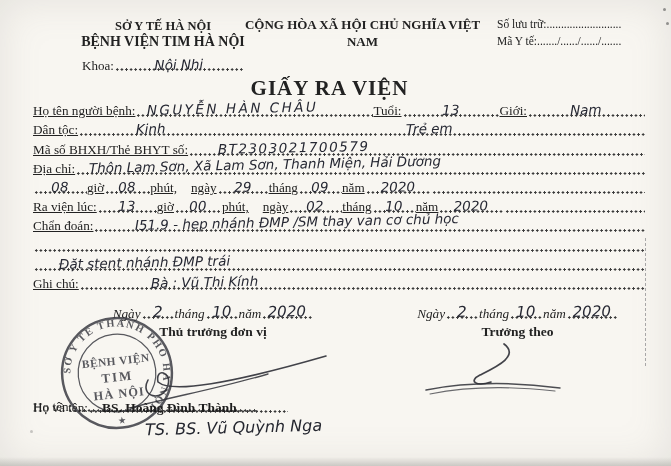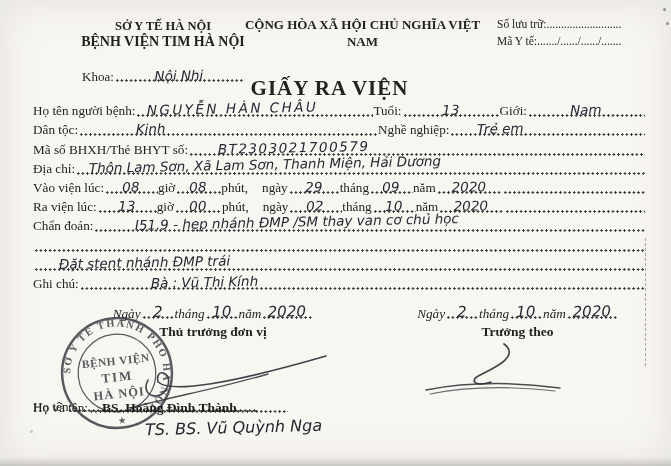--- a/index.html
+++ b/index.html
@@ -7,34 +7,34 @@
   .page{position:relative;width:671px;height:466px;background:#f8f6f1;overflow:hidden;
         box-shadow:inset 0 0 40px rgba(140,135,125,.18);color:#222;}
   .page::after{content:"";position:absolute;left:0;right:0;bottom:0;height:9px;
         background:linear-gradient(to bottom,rgba(0,0,0,0),rgba(110,108,104,.28));pointer-events:none;}
   .bold{font-weight:bold;}
 
   
   .hdr{position:absolute;top:13px;left:0;right:0;height:62px;}
   .h-left{position:absolute;left:58px;top:5px;width:210px;text-align:center;font-size:12.5px;line-height:16px;}
   .h-left .l2{font-size:14px;}
-  .khoa{font-size:13px;position:relative;margin-top:18px;}
+  .khoa{font-size:13px;position:relative;margin-top:7px;}
   .h-center{position:absolute;left:235px;top:3px;width:255px;text-align:center;}
   .h-center .l1{font-size:13px;font-weight:bold;line-height:17px;}
   .motto{display:inline-block;font-size:13px;font-weight:bold;border-bottom:1.5px solid #2b2b2b;padding:0 4px 2px;}
   .h-right{position:absolute;left:497px;top:3px;width:168px;font-size:11.5px;line-height:17px;white-space:nowrap;}
 
   
   .title{position:absolute;top:76px;left:0;right:12px;text-align:center;
          font-size:21px;font-weight:bold;letter-spacing:1px;font-family:Liberation Serif, serif;}
 
   
   .form{position:absolute;left:33px;right:26px;top:101px;}
   .row{display:flex;align-items:flex-end;height:19.2px;font-size:13.2px;line-height:18px;white-space:nowrap;}
-  .lbl{flex:0 0 auto;}
+  .lbl{flex:0 0 auto;text-decoration:underline;}
   .dots{position:relative;align-self:stretch;
         background-image:radial-gradient(circle,#3a3a3a 1px,rgba(0,0,0,0) 1.35px);
         background-size:4.6px 3px;background-repeat:repeat-x;background-position:1px calc(100% - 3px);}
   .fill{flex:1 1 auto;}
   .gap{flex:0 0 14px;}
 
   
   .hw{position:absolute;bottom:1px;left:12px;white-space:nowrap;
       font-family:"DejaVu Sans",sans-serif;font-style:italic;
       font-size:13.5px;color:#262833;transform:rotate(-1.2deg);transform-origin:left bottom;}
@@ -106,42 +106,40 @@
       <span class="dots ctr fill">
           <i class="hw">Nam</i>
         </span>
     </div>
 
     <div class="row">
       <span class="lbl">Dân tộc:</span>
       <span class="dots" style="flex:0 0 300px">
           <i class="hw" style="left:58px">Kinh</i>
         </span>
-      <span class="lbl">Nghề nghiệp:</span>
       <span class="dots fill">
           <i class="hw" style="left:28px">Trẻ em</i>
         </span>
     </div>
 
     <div class="row">
       <span class="lbl">Mã số BHXH/Thẻ BHYT số:</span>
       <span class="dots fill">
           <i class="hw" style="left:30px;letter-spacing:1.5px">BT2303021700579</i>
         </span>
     </div>
 
     <div class="row">
       <span class="lbl">Địa chỉ:</span>
       <span class="dots fill">
           <i class="hw" style="left:14px">Thôn Lam Sơn, Xã Lam Sơn, Thanh Miện, Hải Dương</i>
         </span>
     </div>
 
     <div class="row">
-      <span class="lbl">Vào viện lúc:</span>
       <span class="dots ctr" style="flex:0 0 54px">
           <i class="hw">08</i>
         </span>
       <span class="lbl">giờ</span>
       <span class="dots ctr" style="flex:0 0 46px">
           <i class="hw">08</i>
         </span>
       <span class="lbl">phút,</span>
       <span class="gap"></span>
       <span class="lbl">ngày</span>

